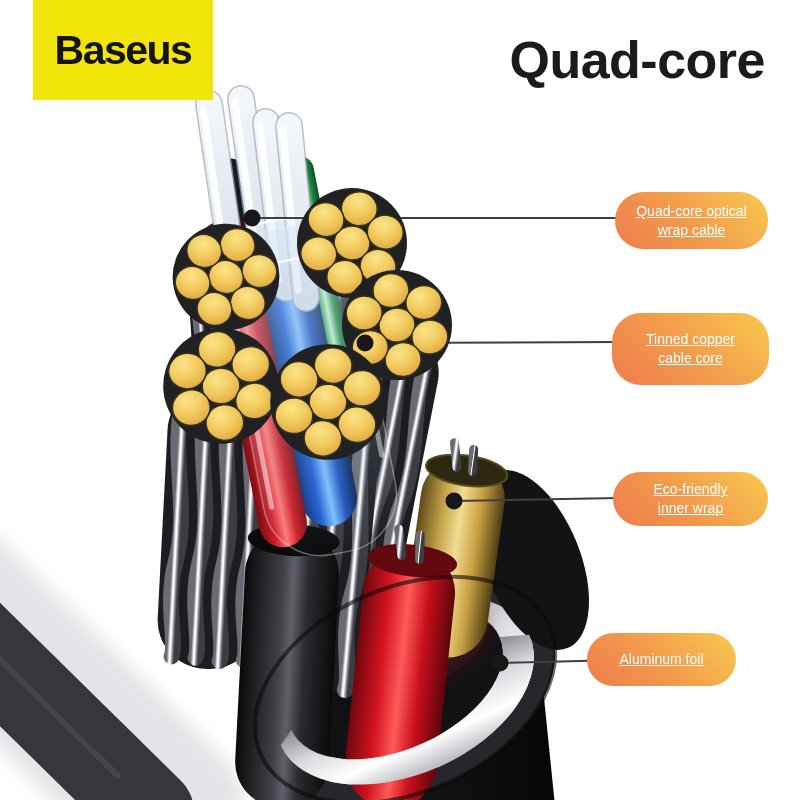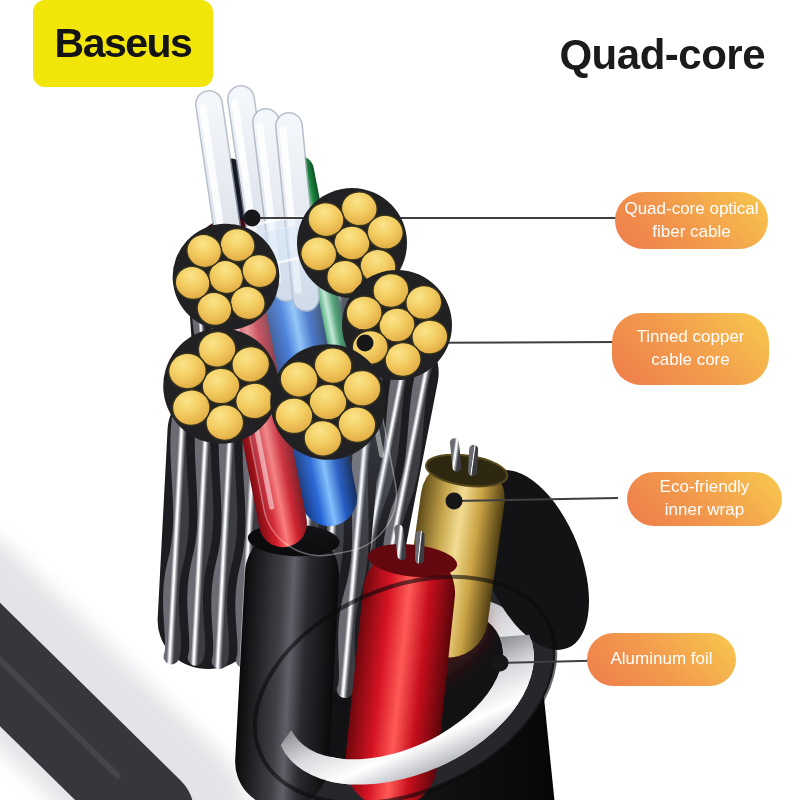--- a/index.html
+++ b/index.html
@@ -1,41 +1,41 @@
 <!DOCTYPE html>
 <html><head>
 <meta charset="utf-8">
 <style>
   html,body{margin:0;padding:0;}
   body{
     width:800px;height:800px;position:relative;overflow:hidden;
     background:#ffffff;font-family:"Liberation Sans", sans-serif;
   }
   .logo{
-    position:absolute;left:33px;top:0;width:180px;height:87px;
+    position:absolute;left:33px;top:0;width:180px;height:100px;
     background:#f1e50a;color:#141414;
     display:flex;align-items:center;justify-content:center;
-    font-size:41px;font-weight:800;letter-spacing:-1.5px;border-radius:12px;
+    font-size:41px;font-weight:800;letter-spacing:-1.5px;
   }
   .title{
     position:absolute;top:30px;right:35px;text-align:center;
-    color:#1b1b1d;font-weight:800;font-size:42px;line-height:1.18;
+    color:#1b1b1d;font-weight:800;font-size:52px;line-height:1.18;
     letter-spacing:-0.5px;white-space:nowrap;
   }
   .stage{position:absolute;left:0;top:0;width:800px;height:800px;}
   .pill{
     position:absolute;border-radius:29px;
     background:linear-gradient(225deg,#f8c94e 0%,#f2994c 55%,#ef7c4c 100%);
     color:#ffffff;display:flex;flex-direction:column;
     align-items:center;justify-content:center;
-    font-size:17px;line-height:1.33;font-weight:500;text-align:center;
+    font-size:14px;line-height:1.33;font-weight:500;text-align:center;text-decoration:underline;
   }
   .pill-1{left:615px;top:192px;width:153px;height:57px;}
   .pill-2{left:612px;top:313px;width:157px;height:72px;}
-  .pill-3{left:627px;top:472px;width:155px;height:54px;}
+  .pill-3{left:613px;top:472px;width:155px;height:54px;}
   .pill-4{left:587px;top:633px;width:149px;height:53px;}
   .strand{fill:none;stroke:url(#chrome);stroke-width:15;stroke-linecap:round;}
   .callout-line{stroke:#3f3f42;stroke-width:2;fill:none;}
   .callout-dot{fill:#17171a;}
   .fiber-under{stroke:rgba(162,170,184,0.75);stroke-width:28;stroke-linecap:round;fill:none;}
   .fiber-body{stroke:url(#fiberBody);stroke-width:25;stroke-linecap:round;fill:none;}
   .fiber-hi{stroke:rgba(255,255,255,0.85);stroke-width:7;stroke-linecap:round;fill:none;}
 </style>
 </head>
 <body>
@@ -250,21 +250,21 @@
 <div class="logo">
   <span>Baseus</span>
 </div>
 
 <div class="title">
   <div>Quad-core</div>
 </div>
 
 <div class="pill pill-1">
   <div>Quad-core optical</div>
-  <div>fiber cable</div>
+  <div>wrap cable</div>
 </div>
 <div class="pill pill-2">
   <div>Tinned copper</div>
   <div>cable core</div>
 </div>
 <div class="pill pill-3">
   <div>Eco-friendly</div>
   <div>inner wrap</div>
 </div>
 <div class="pill pill-4">

